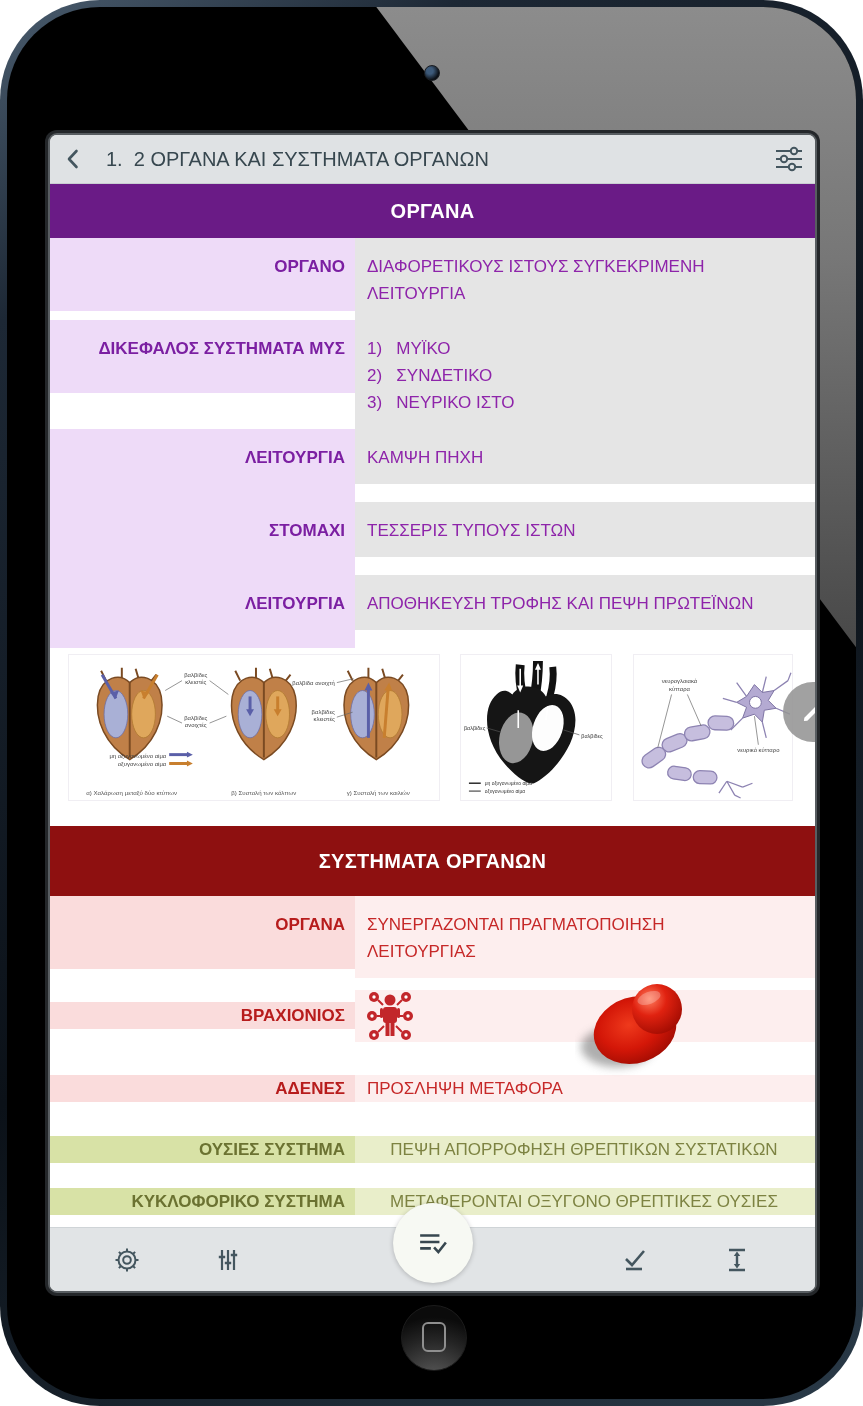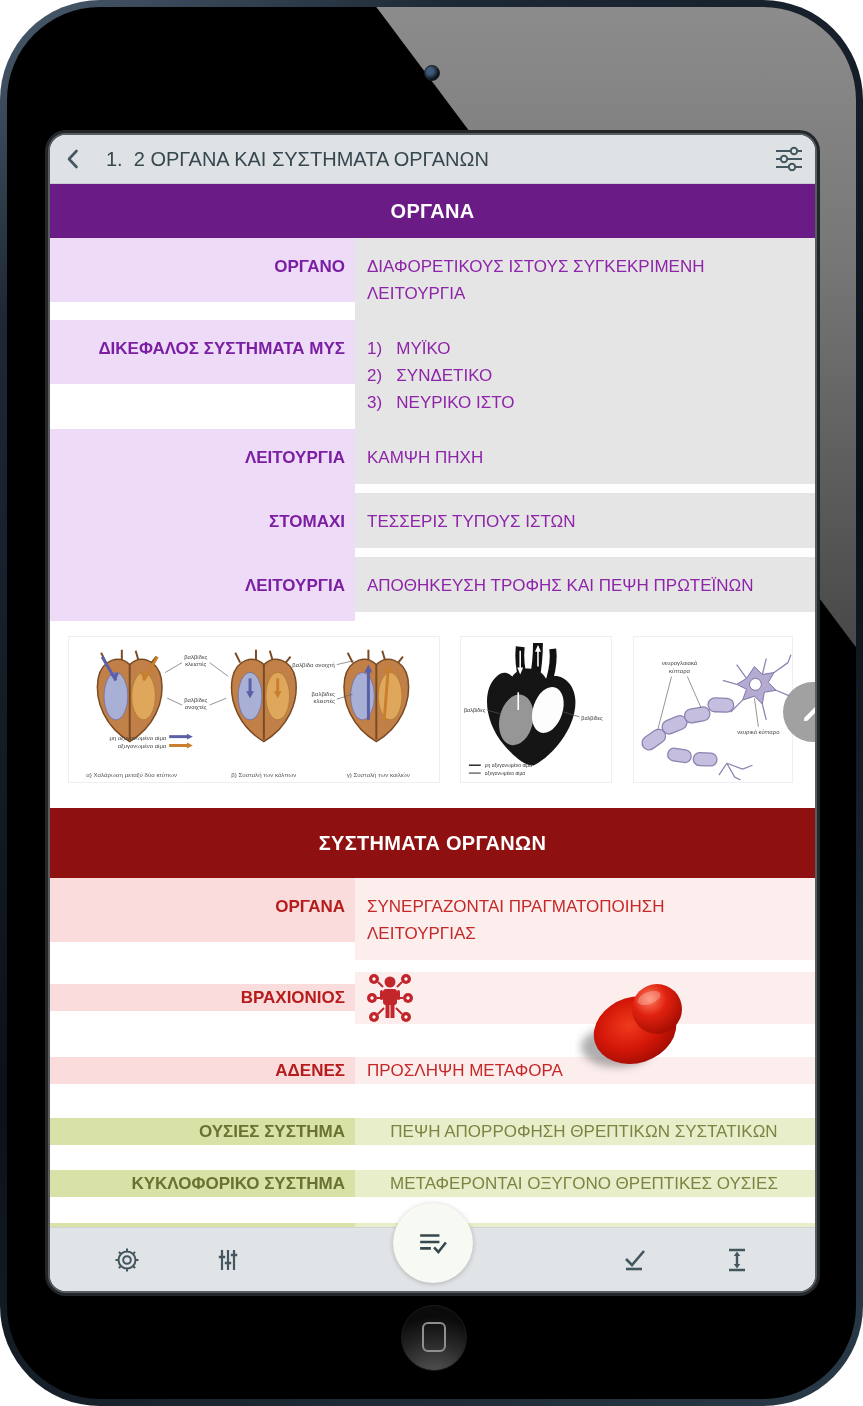--- a/index.html
+++ b/index.html
@@ -5,34 +5,34 @@
   html,body{margin:0;padding:0;background:#fff;}
   #stage{position:relative;width:863px;height:1406px;font-family:"Liberation Sans","DejaVu Sans",sans-serif;overflow:hidden;}
   
   .tablet{position:absolute;inset:0;border-radius:100px;background:linear-gradient(145deg,#4a5c6e 0%,#1d2835 16%,#0b1118 55%,#2a3a48 100%);}
   .bezel{position:absolute;inset:7px;border-radius:93px;background:#000;overflow:hidden;}
   .shine{position:absolute;inset:0;background:linear-gradient(to bottom,#8c8c8c 0%,#777 18%,#4a4a4a 45%,rgba(20,20,20,0) 100%);clip-path:polygon(43.5% 0,100% 0,100% 46%);}
   .camera{position:absolute;left:424px;top:65px;width:14px;height:14px;border-radius:50%;background:radial-gradient(circle at 35% 35%,#3d5a7a 0 25%,#0c1016 70%);border:1px solid #1a1d22;}
   .home-button{position:absolute;left:401px;top:1305px;width:64px;height:64px;border-radius:50%;background:radial-gradient(circle at 50% 125%,#636363 0%,#242424 55%,#0b0b0b 80%);border:1px solid #1c1c1c;}
   .home-square{width:20px;height:26px;border:2px solid #8f8f8f;border-radius:6px;margin:16px auto 0;}
   
-  .screen{position:absolute;left:50px;top:135px;width:765px;height:1156px;background:#fff;border-radius:16px;overflow:hidden;box-shadow:0 0 0 2px #585d61,0 0 0 5px #24272a;}
+  .screen{position:absolute;left:50px;top:135px;width:765px;height:1156px;background:#fff;border-radius:7px;overflow:hidden;box-shadow:0 0 0 2px #585d61,0 0 0 5px #24272a;}
   
   .appbar{position:relative;height:48px;background:#dfe2e4;border-bottom:1px solid #c9ced1;display:flex;align-items:center;}
   .back-btn{width:48px;height:48px;display:flex;align-items:center;justify-content:center;cursor:pointer;}
   .app-title{font-size:20px;color:#37474f;letter-spacing:0;white-space:pre;flex:1;margin-left:8px;}
   .tune-btn{width:52px;height:48px;display:flex;align-items:center;justify-content:center;cursor:pointer;}
   
   .band{height:54px;display:flex;align-items:center;justify-content:center;color:#fff;font-weight:bold;font-size:20px;letter-spacing:.3px;}
   .band.organs{background:#6a1b86;}
   .band.systems{background:#8e1010;height:70px;}
   
   .trow{display:flex;align-items:flex-start;}
   .trow.vcenter{align-items:center;}
-  .tlabel{width:305px;box-sizing:border-box;padding:15px 10px 22px 8px;text-align:right;font-weight:bold;font-size:17px;line-height:27px;}
+  .tlabel{width:305px;box-sizing:border-box;padding:15px 10px 31px 8px;text-align:right;font-weight:bold;font-size:17px;line-height:27px;}
   .tvalue{flex:1;box-sizing:border-box;padding:15px 14px 13px 12px;font-size:17px;line-height:27px;}
   .vcenter .tlabel,.vcenter .tvalue{padding-top:0;padding-bottom:0;}
   .pre{white-space:pre;}
   
   .organs-table .tlabel{background:#eedbf8;color:#7b1fa2;}
   .organs-table .tvalue{background:#e5e5e5;color:#8e24aa;}
   
   .systems-table .tlabel{background:#fadcdc;color:#b71c1c;}
   .systems-table .tvalue{background:#fdeeee;color:#c62828;}
   

